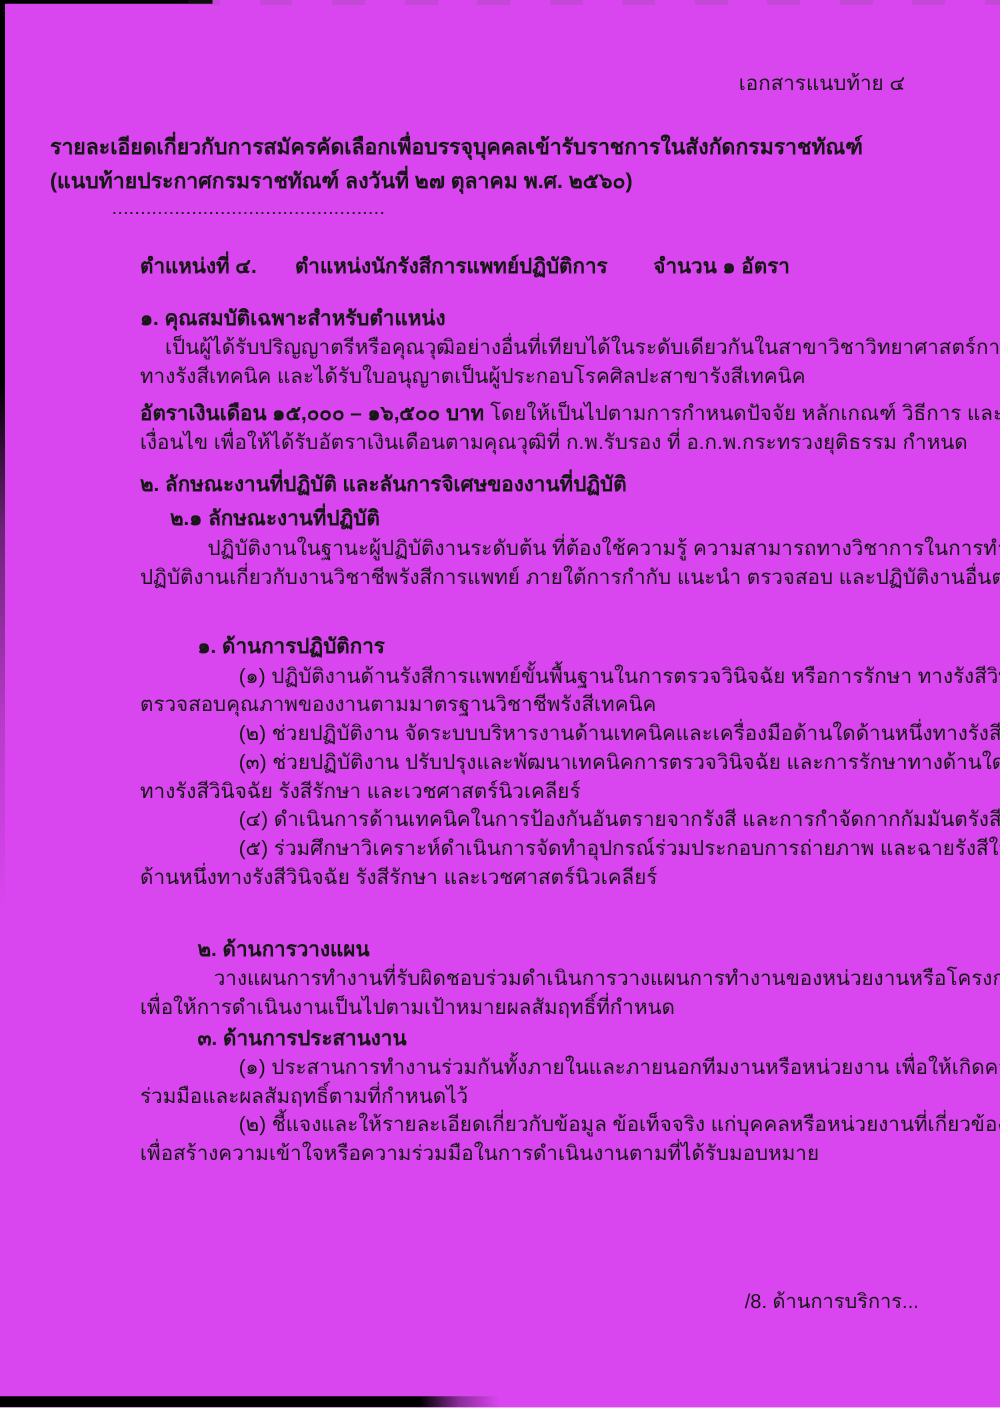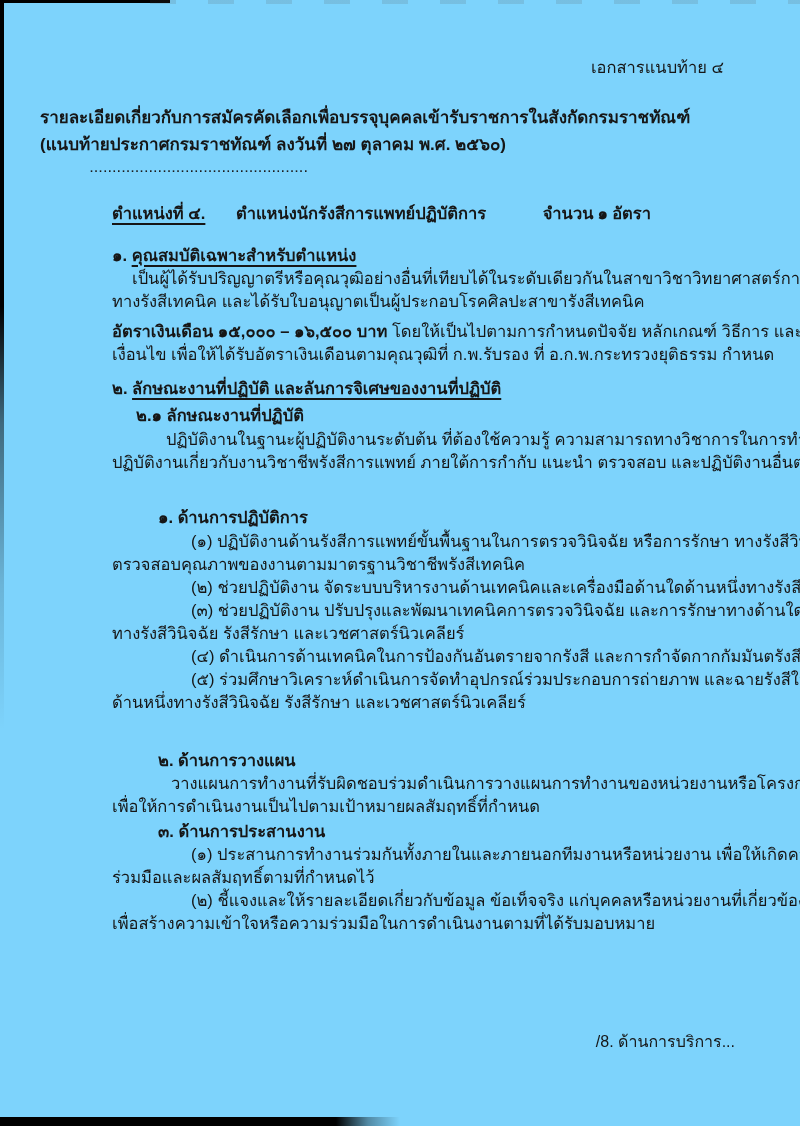--- a/index.html
+++ b/index.html
@@ -1,27 +1,27 @@
 <!DOCTYPE html>
 <html><head>
 <meta charset="utf-8">
 <style>
   html,body{margin:0;padding:0;background:#ffffff;}
   .page{
     position:relative;
     width:800px;height:1126px;
-    background:#7dd3fc;
+    background:#d946ef;
     font-family:"Liberation Sans","DejaVu Sans",sans-serif;
     color:#161616;
     overflow:hidden;
   }
   .abs{position:absolute;}
   .ln{font-size:16.5px;line-height:23px;white-space:nowrap;}
   .b{font-weight:700;}
-  .u{text-decoration:underline;text-decoration-thickness:1.5px;text-underline-offset:4px;}
+  .u{text-decoration-thickness:1.5px;text-underline-offset:4px;}
   .center{}
   .right{text-align:right;}
   
   .ind-para{padding-left:20px;}
   .ind-sub{padding-left:24px;}
   .ind-p2{padding-left:54px;}
   .ind-duty{padding-left:46px;}
   .ind-item .item-first{padding-left:79px;}
   
   .edge-left{
@@ -60,21 +60,21 @@
     <div>(แนบท้ายประกาศกรมราชทัณฑ์ ลงวันที่ ๒๗ ตุลาคม พ.ศ. ๒๕๖๐)</div>
   </div>
 
   <div class="abs center" style="top:158px;left:0;width:800px;padding-left:90px;box-sizing:border-box;">
     <span class="dots">................................................</span>
   </div>
 
   <div class="abs ln" style="top:202px;left:112px;">
     <span class="b u">ตำแหน่งที่ ๔.</span>
     <span class="b" style="margin-left:26px;">ตำแหน่งนักรังสีการแพทย์ปฏิบัติการ</span>
-    <span class="b" style="margin-left:52px;font-family:Liberation Serif, serif;">จำนวน ๑ อัตรา</span>
+    <span class="b" style="margin-left:32px;">จำนวน ๑ อัตรา</span>
   </div>
 
   <div class="abs ln" style="top:244px;left:112px;">
     <span class="b">๑.</span>
     <span class="b u">คุณสมบัติเฉพาะสำหรับตำแหน่ง</span>
   </div>
 
   <div class="abs" style="top:267px;left:112px;width:640px;">
     <div class="ln ind-para">เป็นผู้ได้รับปริญญาตรีหรือคุณวุฒิอย่างอื่นที่เทียบได้ในระดับเดียวกันในสาขาวิชาวิทยาศาสตร์การแพทย์</div>
     <div class="ln">ทางรังสีเทคนิค และได้รับใบอนุญาตเป็นผู้ประกอบโรคศิลปะสาขารังสีเทคนิค</div>

